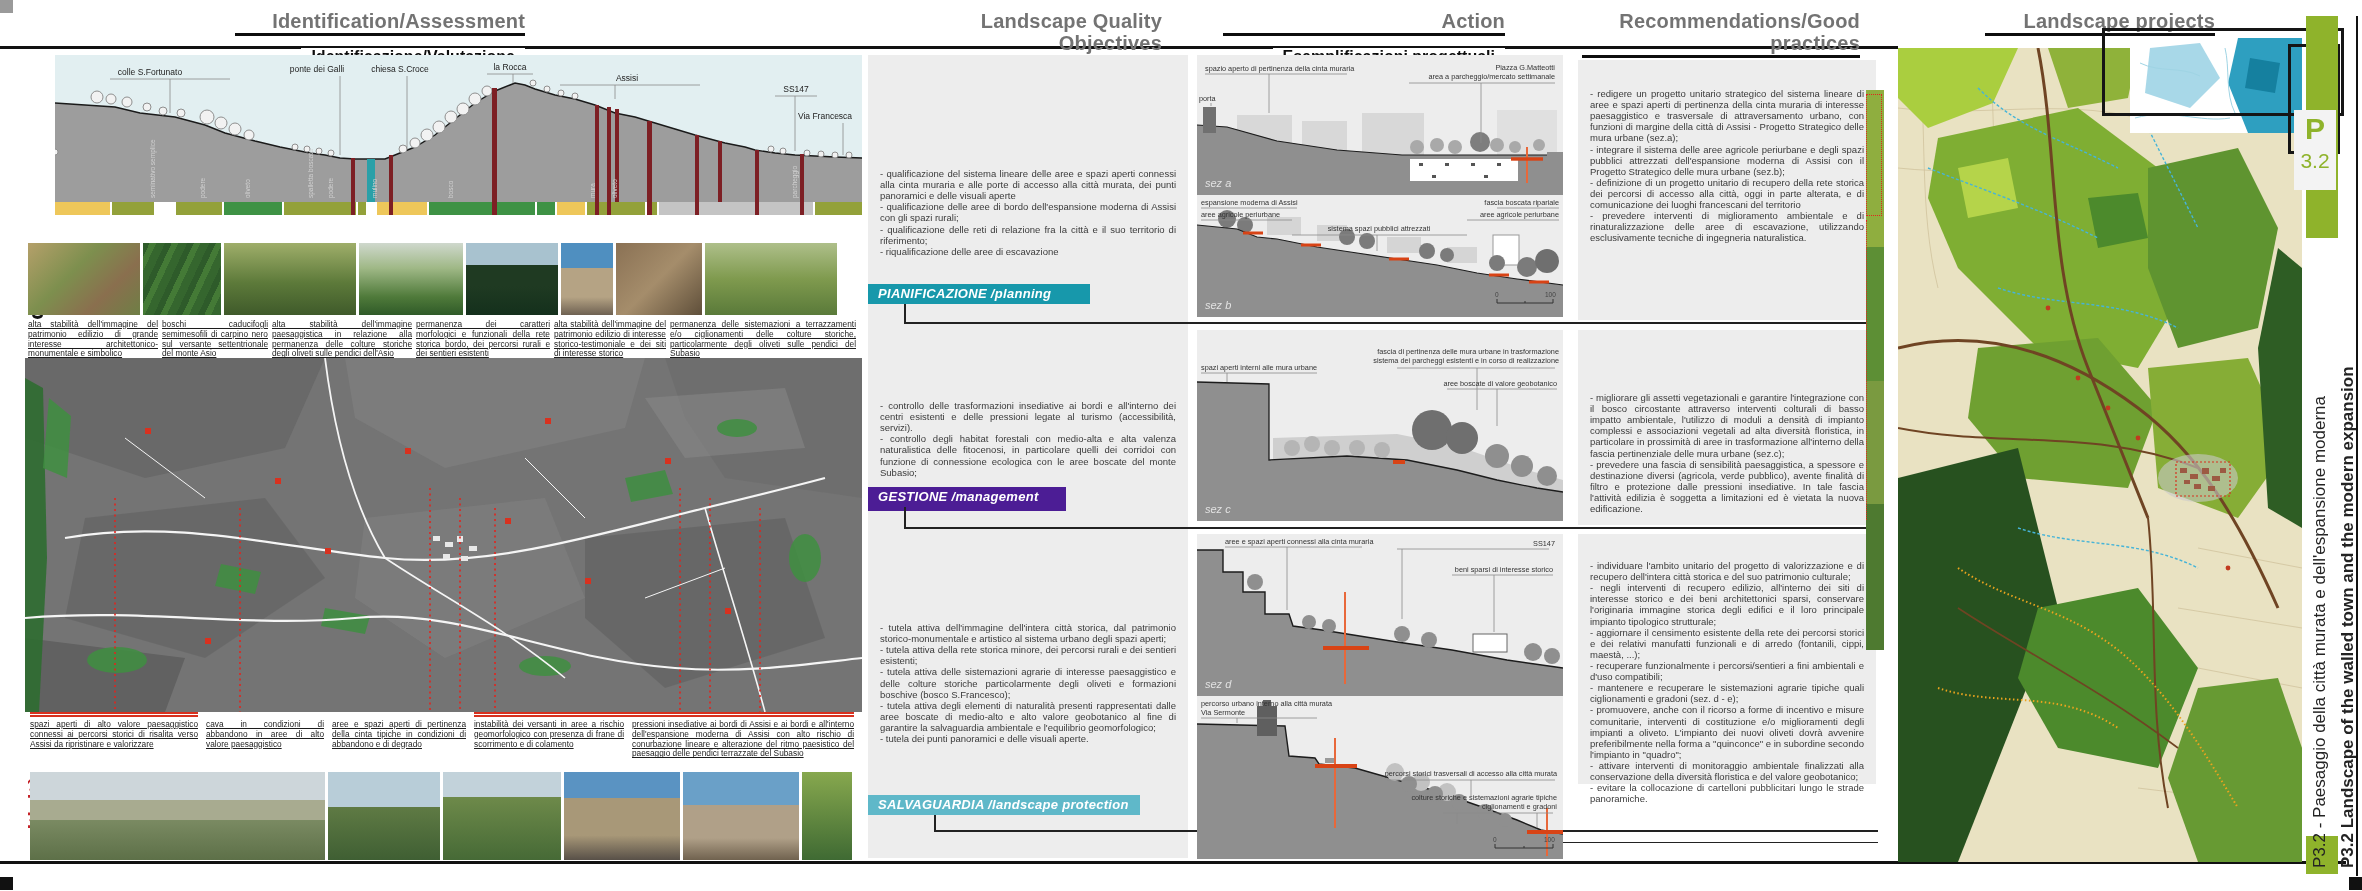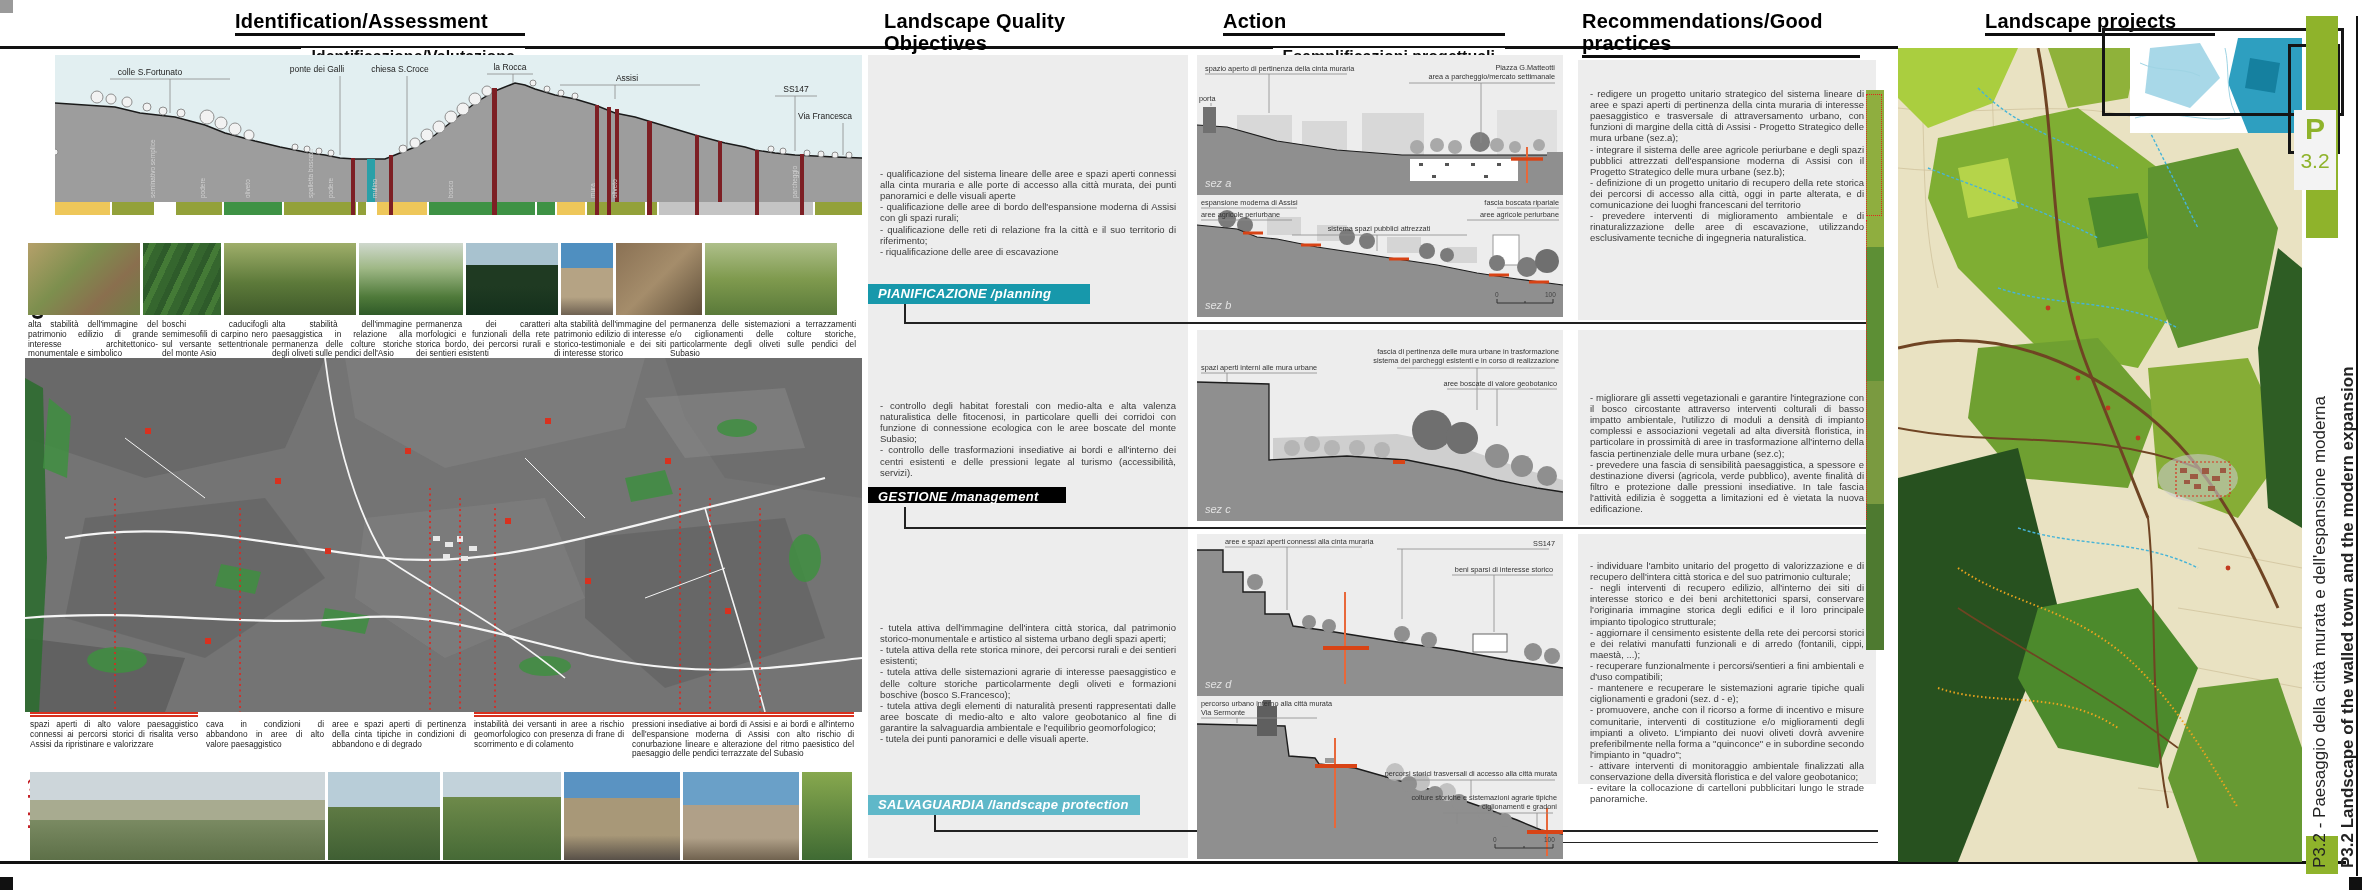--- a/index.html
+++ b/index.html
@@ -1,29 +1,29 @@
 <!DOCTYPE html>
 <html><head>
 <meta charset="utf-8">
 <style>
   html,body{margin:0;padding:0;background:#fff;}
   .sheet{position:relative;width:2362px;height:891px;background:#ffffff;
          font-family:"Liberation Sans",sans-serif;overflow:hidden;}
   .abs{position:absolute;}
   .rule{background:#111;}
-  .h-en{font-weight:bold;font-size:20px;line-height:22px;text-align:left;color:#000000;
+  .h-en{font-weight:bold;font-size:20px;line-height:22px;text-align:right;color:#737373;
         border-bottom:3px solid #0d0d0d;padding-bottom:1px;letter-spacing:.2px;}
   .h-it{font-weight:bold;font-size:16px;line-height:18px;text-align:right;color:#0d0d0d;margin-top:12px;}
   .h-it span{background:#fff;padding:0 10px;}
   .panel{background:#ededed;}
   .obj-text,.rec-text{font-size:9.5px;line-height:1.17;color:#3a3a3a;}
   .obj-text p,.rec-text p{margin:0;text-align:justify;}
   .teal-label{color:#fff;font-style:italic;font-weight:bold;font-size:13px;line-height:20px;
               padding-left:10px;letter-spacing:.3px;white-space:nowrap;}
-  .caption{font-size:8.3px;line-height:1.18;color:#1c1c1c;text-align:justify;}
+  .caption{font-size:8.3px;line-height:1.18;color:#1c1c1c;text-align:justify;text-decoration:underline;}
   .vlabel{font-weight:bold;font-size:21px;transform-origin:0 0;transform:rotate(-90deg);
           text-align:center;white-space:nowrap;}
   .vside{transform-origin:0 0;transform:rotate(-90deg);white-space:nowrap;font-size:17px;color:#232323;}
   .photo{position:absolute;top:0;height:100%;}
   svg text{font-family:"Liberation Sans",sans-serif;}
   .dlab{font-size:7.3px;fill:#333;}
   .sez{font-size:11px;font-style:italic;fill:#e2e2e2;}
   .glab{font-size:6.5px;fill:#d2d2d2;}
   .toplab{font-size:8.5px;fill:#222;}
   .scl{font-size:6.5px;fill:#444;}
@@ -298,24 +298,24 @@
       <p>- qualificazione delle aree di bordo dell'espansione moderna di Assisi con gli spazi rurali;</p>
       <p>- qualificazione delle reti di relazione fra la città e il suo territorio di riferimento;</p>
       <p>- riqualificazione delle aree di escavazione</p>
     </div>
   <div class="abs teal-label" style="left:868px;top:284px;width:212px;height:20px;background:#1798ab;">
     <span>PIANIFICAZIONE</span>
     <span>/planning</span>
   </div>
 
   <div class="abs obj-text" style="left:880px;top:400px;width:296px;">
+      <p>- controllo delle trasformazioni insediative ai bordi e all'interno dei centri esistenti e delle pressioni legate al turismo (accessibilità, servizi).</p>
       <p>- controllo degli habitat forestali con medio-alta e alta valenza naturalistica delle fitocenosi, in particolare quelli dei corridoi con funzione di connessione ecologica con le aree boscate del monte Subasio;</p>
-      <p>- controllo delle trasformazioni insediative ai bordi e all'interno dei centri esistenti e delle pressioni legate al turismo (accessibilità, servizi).</p>
     </div>
-  <div class="abs teal-label" style="left:868px;top:487px;width:188px;height:16px;background:#000000;">
+  <div class="abs teal-label" style="left:868px;top:487px;width:188px;height:24px;background:#4c1d95;">
     <span>GESTIONE</span>
     <span>/management</span>
   </div>
 
   <div class="abs obj-text" style="left:880px;top:622px;width:296px;">
       <p>- tutela attiva dell'immagine dell'intera città storica, dal patrimonio storico-monumentale e artistico al sistema urbano degli spazi aperti;</p>
       <p>- tutela attiva della rete storica minore, dei percorsi rurali e dei sentieri esistenti;</p>
       <p>- tutela attiva delle sistemazioni agrarie di interesse paesaggistico e delle colture storiche particolarmente degli oliveti e formazioni boschive (bosco S.Francesco);</p>
       <p>- tutela attiva degli elementi di naturalità presenti rappresentati dalle aree boscate di medio-alto e alto valore geobotanico al fine di garantire la salvaguardia ambientale e l'equilibrio geomorfologico;</p>
       <p>- tutela dei punti panoramici e delle visuali aperte.</p>

